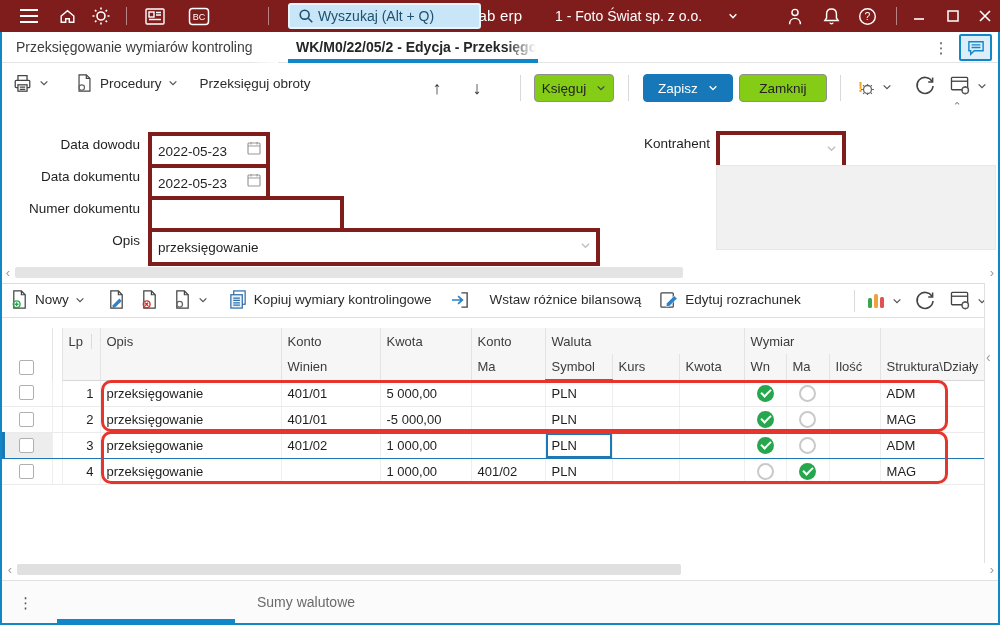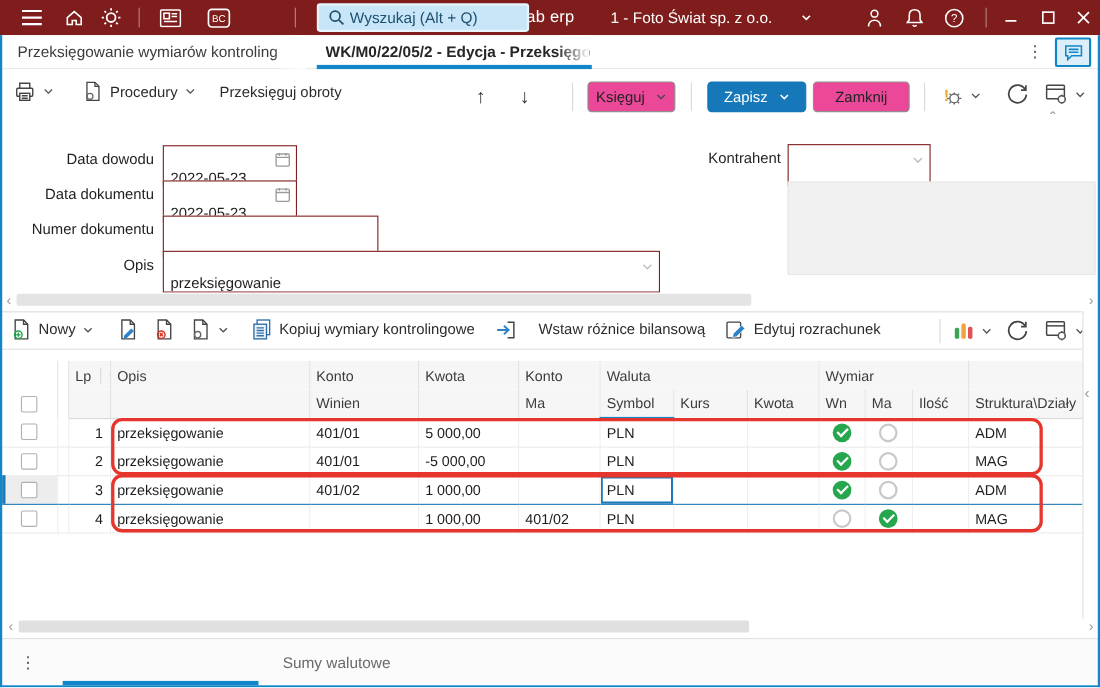--- a/index.html
+++ b/index.html
@@ -35,29 +35,29 @@
   .tab-kebab { position:absolute; left:930px; top:4px; width:18px; height:24px; color:#555; font-size:15px; text-align:center; line-height:24px; cursor:pointer; }
   .comment-btn { position:absolute; left:957px; top:2px; width:33px; height:27px; background:#ddeefb; border:2px solid #1287c8; border-radius:2px;
                  display:flex; align-items:center; justify-content:center; cursor:pointer; }
 
   
   .toolbar { position:absolute; left:2px; top:63px; width:996px; height:48px; background:#fff; }
   .gridbar { position:absolute; left:2px; top:283px; width:982px; height:35px; background:#fff; border-top:1px solid #dcdcdc; border-bottom:1px solid #e0e0e0; }
   .tbtn { display:flex; align-items:center; gap:6px; font-size:13.5px; color:#2b2b2b; cursor:pointer; white-space:nowrap; }
   .chev { width:10px; height:10px; }
   .vsep { position:absolute; width:1px; background:#d9d9d9; }
-  .btn { position:absolute; height:28px; border:1px solid #8f8f8f; border-radius:4px; background:#ec4899; color:#222;
+  .btn { position:absolute; height:28px; border:1px solid #8f8f8f; border-radius:4px; background:#84cc16; color:#222;
          font-size:13.5px; display:flex; align-items:center; justify-content:center; gap:10px; cursor:pointer; }
   .btn.primary { background:#1678b8; border-color:#1678b8; color:#fff;text-align:center; }
   .arrowbtn { position:absolute; top:12px; width:26px; height:26px; font-size:18px; color:#333; text-align:center; line-height:26px; cursor:pointer; }
   .collapse-up { position:absolute; left:944px; top:40px; width:22px; height:9px; color:#8a8a8a; font-size:11px; line-height:7px; text-align:center; cursor:pointer; }
 
   
   .form-label { position:absolute; font-size:13.5px; color:#1f1f1f; text-align:right; width:132px; }
-  .field { position:absolute; height:38px; border:1px solid #7f1d1d; background:#fff; display:flex; align-items:flex-end; }
+  .field { position:absolute; height:38px; border:4px solid #7f1d1d; background:#fff; display:flex; align-items:center; }
   .field input { border:none; outline:none; background:transparent; font-size:13.5px; font-family:"Liberation Sans",sans-serif;
                  color:#1f1f1f; width:100%; padding:0 6px; }
   .field .ficon { position:absolute; right:5px; top:5px; }
   .gray-panel { position:absolute; left:716px; top:165px; width:280px; height:85px; background:#f1f1f1; border:1px solid #e7e7e7; }
 
   
   .hscroll { position:absolute; left:2px; width:996px; height:14px; background:#fff; }
   .hs-arrow { position:absolute; top:0; width:12px; height:14px; color:#9a9a9a; font-size:13px; line-height:13px; text-align:center; cursor:pointer; }
   .hs-thumb { position:absolute; top:1px; height:11px; background:#e4e4e4; border-radius:2px; cursor:pointer; }
 

